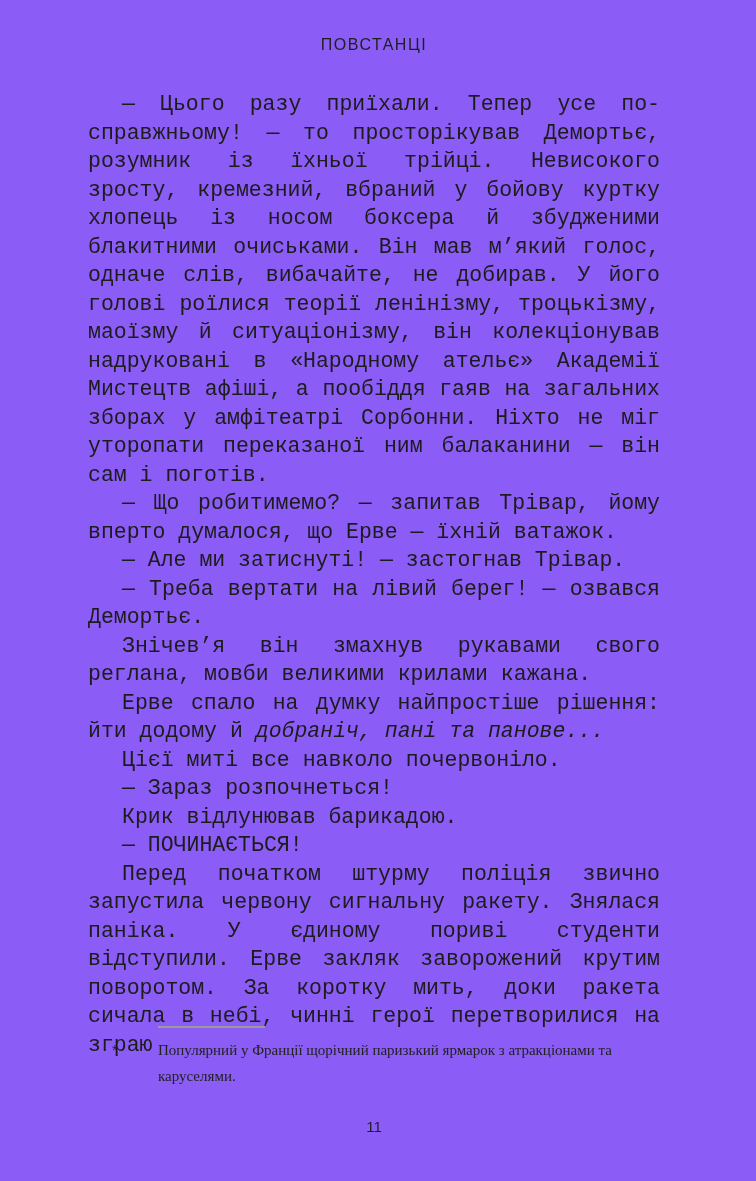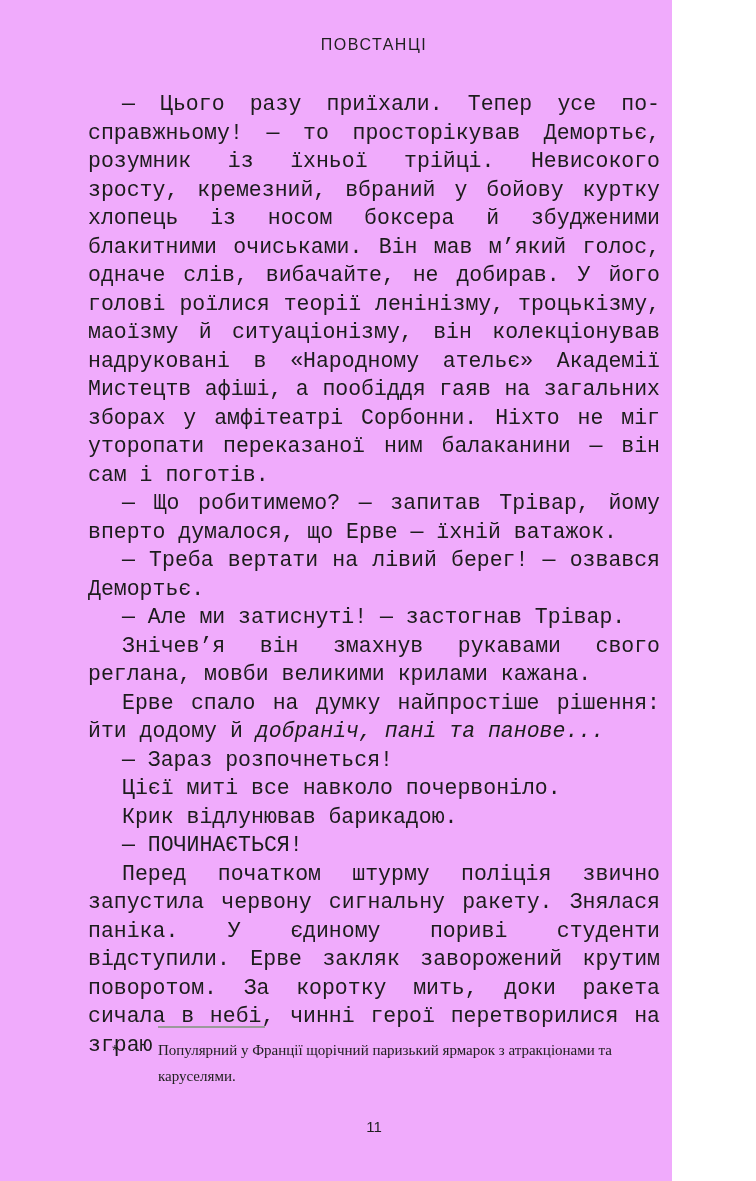--- a/index.html
+++ b/index.html
@@ -1,20 +1,20 @@
 <!DOCTYPE html>
 <html lang="uk"><head>
 <meta charset="utf-8">
 <style>
   html, body { margin: 0; padding: 0; background: #ffffff; }
   .page {
     position: relative;
-    width: 672px;
+    width: 756px;
     height: 1181px;
-    background: #f0abfc;
+    background: #8b5cf6;
     font-family: "Liberation Serif", serif;
     color: #1c1c1c;
     overflow: hidden;
   }
   .running-head {
     position: absolute;
     top: 36px;
     left: 88px;
     width: 572px;
     text-align: center;
@@ -81,26 +81,26 @@
 </head>
 <body>
 
 <div class="page">
 
   <div class="running-head">ПОВСТАНЦІ</div>
 
   <div class="body-text">
       <p class="para"><span>— Цього разу приїхали. Тепер усе по-справжньому! — то просторікував Демортьє, розумник із їхньої трійці. Невисокого зросту, кремезний, вбраний у бойову куртку хлопець із носом боксера й збудженими блакитними очиськами. Він мав м’який голос, одначе слів, вибачайте, не добирав. У його голові роїлися теорії ленінізму, троцькізму, маоїзму й ситуаціонізму, він колекціонував надруковані в «Народному ательє» Академії Мистецтв афіші, а пообіддя гаяв на загальних зборах у амфітеатрі Сорбонни. Ніхто не міг уторопати переказаної ним балаканини — він сам і поготів.</span></p>
       <p class="para"><span>— Що робитимемо? — запитав Трівар, йому вперто думалося, що Ерве — їхній ватажок.</span></p>
+      <p class="para"><span>— Але ми затиснуті! — застогнав Трівар.</span></p>
       <p class="para"><span>— Треба вертати на лівий берег! — озвався Демортьє.</span></p>
-      <p class="para"><span>— Але ми затиснуті! — застогнав Трівар.</span></p>
       <p class="para"><span>Знічев’я він змахнув рукавами свого реглана, мовби великими крилами кажана.</span></p>
       <p class="para"><span>Ерве спало на думку найпростіше рішення: йти додому й </span><span class="italic">добраніч, пані та панове...</span></p>
+      <p class="para"><span>Цієї миті все навколо почервоніло.</span></p>
       <p class="para"><span>— Зараз розпочнеться!</span></p>
-      <p class="para"><span>Цієї миті все навколо почервоніло.</span></p>
       <p class="para"><span>Крик відлунював барикадою.</span></p>
       <p class="para"><span>— ПОЧИНАЄТЬСЯ!</span></p>
       <p class="para"><span>Перед початком штурму поліція звично запустила червону сигнальну ракету. Знялася паніка. У єдиному пориві студенти відступили. Ерве закляк заворожений крутим поворотом. За коротку мить, доки ракета сичала в небі, чинні герої перетворилися на зграю</span></p>
     </div>
 
   <div class="footnote">
     <div class="fn-rule"></div>
     <div class="fn-row">
       <div class="fn-marker">*</div>
       <div class="fn-text">Популярний у Франції щорічний паризький ярмарок з атракціонами та каруселями.</div>

